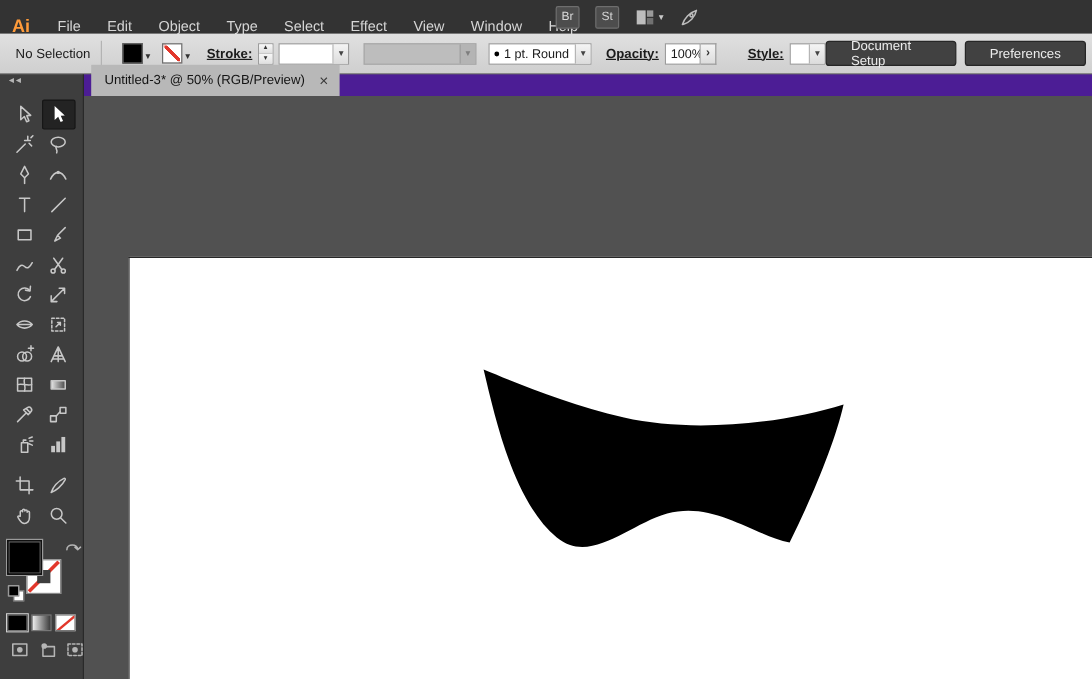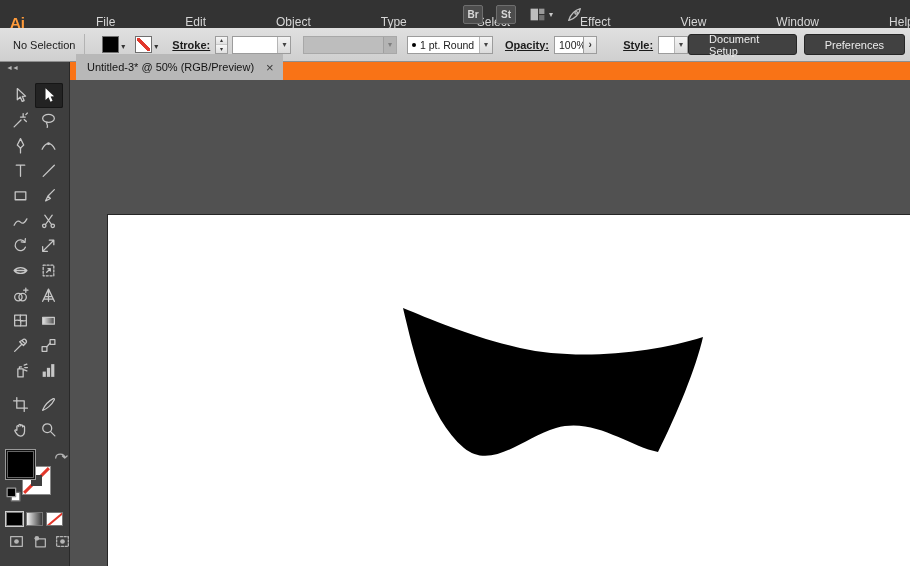--- a/index.html
+++ b/index.html
@@ -1,25 +1,25 @@
 <!DOCTYPE html>
 <html><head>
 <meta charset="utf-8">
 <style>
   * { margin:0; padding:0; box-sizing:border-box; }
   html,body { background:#222; }
   body { font-family:"Liberation Sans", sans-serif; }
   #app { position:relative; width:910px; height:566px; overflow:hidden; background:#515151; user-select:none; }
 
   
-  .menubar { position:absolute; top:0; left:0; right:0; height:44px; background:#333333; display:flex; align-items:center; color:#d6d6d6; font-size:12px;gap:48px; }
+  .menubar { position:absolute; top:0; left:0; right:0; height:44px; background:#333333; display:flex; align-items:center; color:#d6d6d6; font-size:12px; }
   .ai-logo { padding:0 12px 0 10px; color:#ff9b3a; font-weight:bold; font-size:15px; }
   .menu-item { padding:0 11px; height:28px; display:flex; align-items:center; cursor:default; }
   .appbar-icons { position:absolute; left:463px; top:0; height:28px; display:flex; align-items:center; gap:13px; }
-  .appbar-badge { width:20px; height:19px; background:#4d4d4d; border:1px solid #6e6e6e; border-radius:2px; color:#d8d8d8; font-size:10px; display:flex; align-items:center; justify-content:center;font-weight:bold; }
+  .appbar-badge { width:20px; height:19px; background:#4d4d4d; border:1px solid #6e6e6e; border-radius:2px; color:#d8d8d8; font-size:10px; display:flex; align-items:center; justify-content:center; }
   .ws-group { display:flex; align-items:center; gap:3px; color:#c9c9c9; }
   .mini-chev { font-size:8px; color:#c9c9c9; }
   .appbar-svg { color:#bdbdbd; display:flex; align-items:center; }
 
   
   .controlbar { position:absolute; top:28px; left:0; right:0; height:34px; background:linear-gradient(#e0e0e0,#cfcfcf); border-bottom:1px solid #8e8e8e; display:flex; align-items:center; font-size:11px; color:#1b1b1b; }
   .cb-label { margin:0 5px 0 12px; white-space:nowrap;font-weight:bold; }
   .cb-link { text-decoration:underline; }
   .status-label { margin-left:13px; white-space:nowrap; }
   .vdiv { width:1px; height:22px; background:#b3b3b3; margin:0 9px; }
@@ -62,21 +62,21 @@
   .fs-default { position:absolute; left:0; top:38px; width:16px; height:16px; }
   .cgn-row { display:flex; gap:3px; padding:8px 0 0 6px; }
   .cgn { width:17px; height:14px; border:1px solid #777; }
   .cgn.color { background:#000; box-shadow:0 0 0 1px #cfcfcf; }
   .cgn.gradient { background:linear-gradient(90deg,#f0f0f0,#3a3a3a); }
   .cgn.none { position:relative; background:#fff; overflow:hidden; }
   .cgn.none::after { content:""; position:absolute; left:-3px; right:-3px; top:50%; height:2px; background:#e2372b; transform:rotate(-40deg); }
   .modes-row { display:flex; gap:6px; padding:7px 0 0 8px; color:#b5b5b5; }
 
   
-  .tabbar { position:absolute; left:70px; top:62px; right:0; height:18px; background:#f97316; }
+  .tabbar { position:absolute; left:70px; top:62px; right:0; height:18px; background:#4c1d95; }
   .doc-tab { position:absolute; left:6px; bottom:0; height:26px; background:#b8b8b8; color:#141414; font-size:11px; display:flex; align-items:center; gap:12px; padding:0 9px 0 11px; }
   .tab-close { font-size:13px; color:#3a3a3a; line-height:1; }
   .canvas { position:absolute; left:70px; top:92px; right:0; bottom:0; background:#515151; overflow:hidden; }
   .artboard { position:absolute; left:37px; top:122px; width:900px; height:560px; background:#ffffff; border-top:1px solid #262626; border-left:1px solid #262626; }
   .shape-svg { position:absolute; left:320px; top:205px; }
 </style>
 </head>
 <body>
 
 <div id="app">

